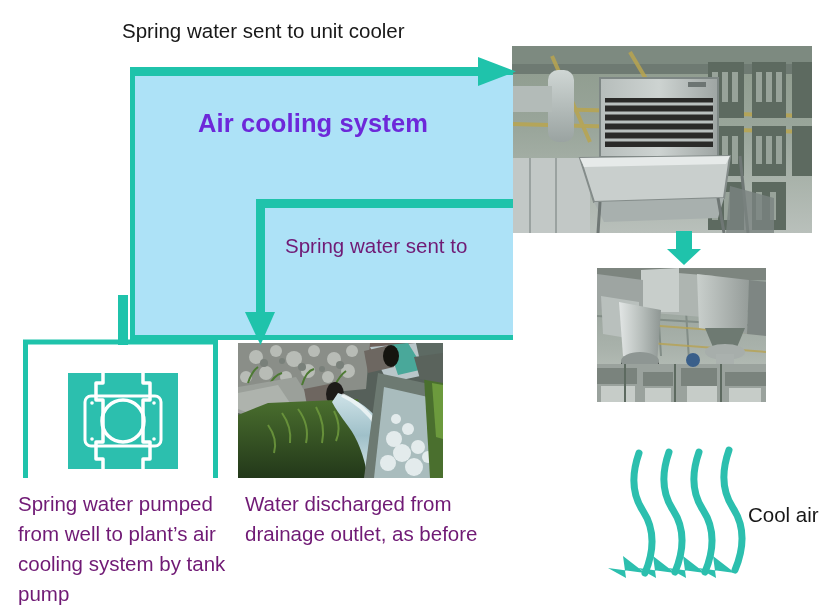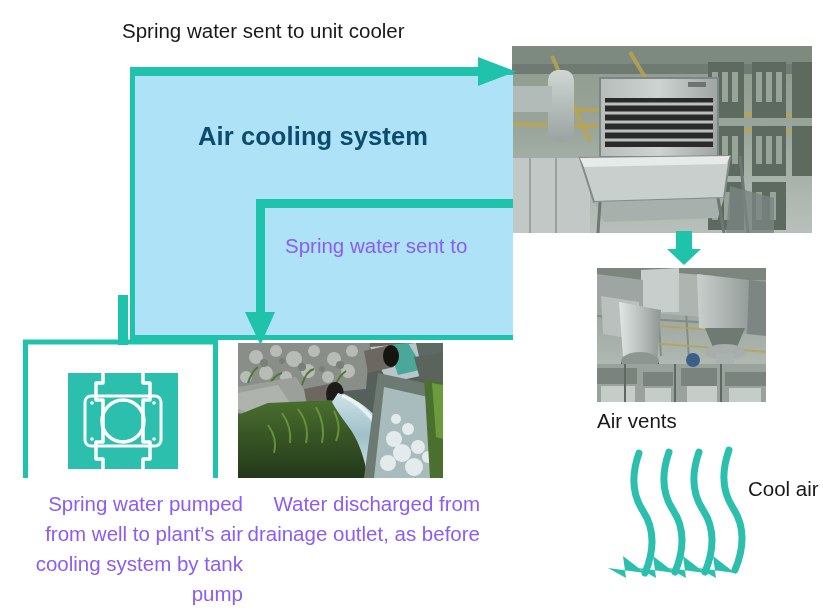--- a/index.html
+++ b/index.html
@@ -1,30 +1,30 @@
 <!DOCTYPE html>
 <html><head>
 <meta charset="utf-8">
 <style>
   html,body{margin:0;padding:0;background:#ffffff;}
   body{width:823px;height:615px;position:relative;overflow:hidden;
        font-family:"Liberation Sans","DejaVu Sans",sans-serif;color:#1a1a1a;}
-  .stage{position:absolute;left:0;top:0;width:823px;height:529px;text-align:right;}
+  .stage{position:absolute;left:0;top:0;width:823px;height:529px;}
 
   
   .lbl{position:absolute;font-size:20.5px;line-height:26px;color:#181818;white-space:pre;}
-  .lbl-wrap{position:absolute;font-size:20.5px;line-height:28px;color:#8b5cf6;}
+  .lbl-wrap{position:absolute;font-size:20.5px;line-height:28px;color:#701a75;}
 
   #label-unit-cooler{left:122px;top:18px;}
   #label-drainage{left:285px;top:231px;line-height:30px;}
-  #title-air-cooling{left:198px;top:123px;font-size:25.5px;font-weight:bold;letter-spacing:.1px;color:#0c4a6e;}
+  #title-air-cooling{left:198px;top:110px;font-size:25.5px;font-weight:bold;letter-spacing:.1px;color:#6d28d9;}
   #caption-pump{left:18px;top:489px;width:225px;line-height:30px;}
   #caption-drain{left:245px;top:489px;width:235px;line-height:30px;}
   #label-air-vents{left:597px;top:408px;}
-  #label-cool-air{left:748px;top:476px;}
+  #label-cool-air{left:748px;top:502px;}
 
   
   #system-box{position:absolute;left:130px;top:70px;width:383px;height:270px;
               background:#ade2f7;border:5px solid #1fc3ab;box-sizing:border-box;border-right:none;}
 
   
   .photo{position:absolute;overflow:hidden;background:#7a8a90;}
   #photo-unit-cooler{left:512px;top:46px;width:300px;height:187px;}
   #photo-air-vents{left:597px;top:268px;width:169px;height:134px;}
   #photo-drainage{left:238px;top:343px;width:205px;height:135px;}
@@ -345,17 +345,16 @@
   <div class="lbl-wrap" id="label-drainage">
     <div>Spring water sent to</div>
   </div>
 
   <div class="lbl" id="title-air-cooling">Air cooling system</div>
 
   <div class="lbl-wrap" id="caption-drain">Water discharged from drainage outlet, as before</div>
 
   <div class="lbl-wrap" id="caption-pump">Spring water pumped from well to plant’s air cooling system by tank pump</div>
 
-  <div class="lbl" id="label-air-vents">Air vents</div>
 
   <div class="lbl" id="label-cool-air">Cool air</div>
 
 </div>
 
 </body></html>

